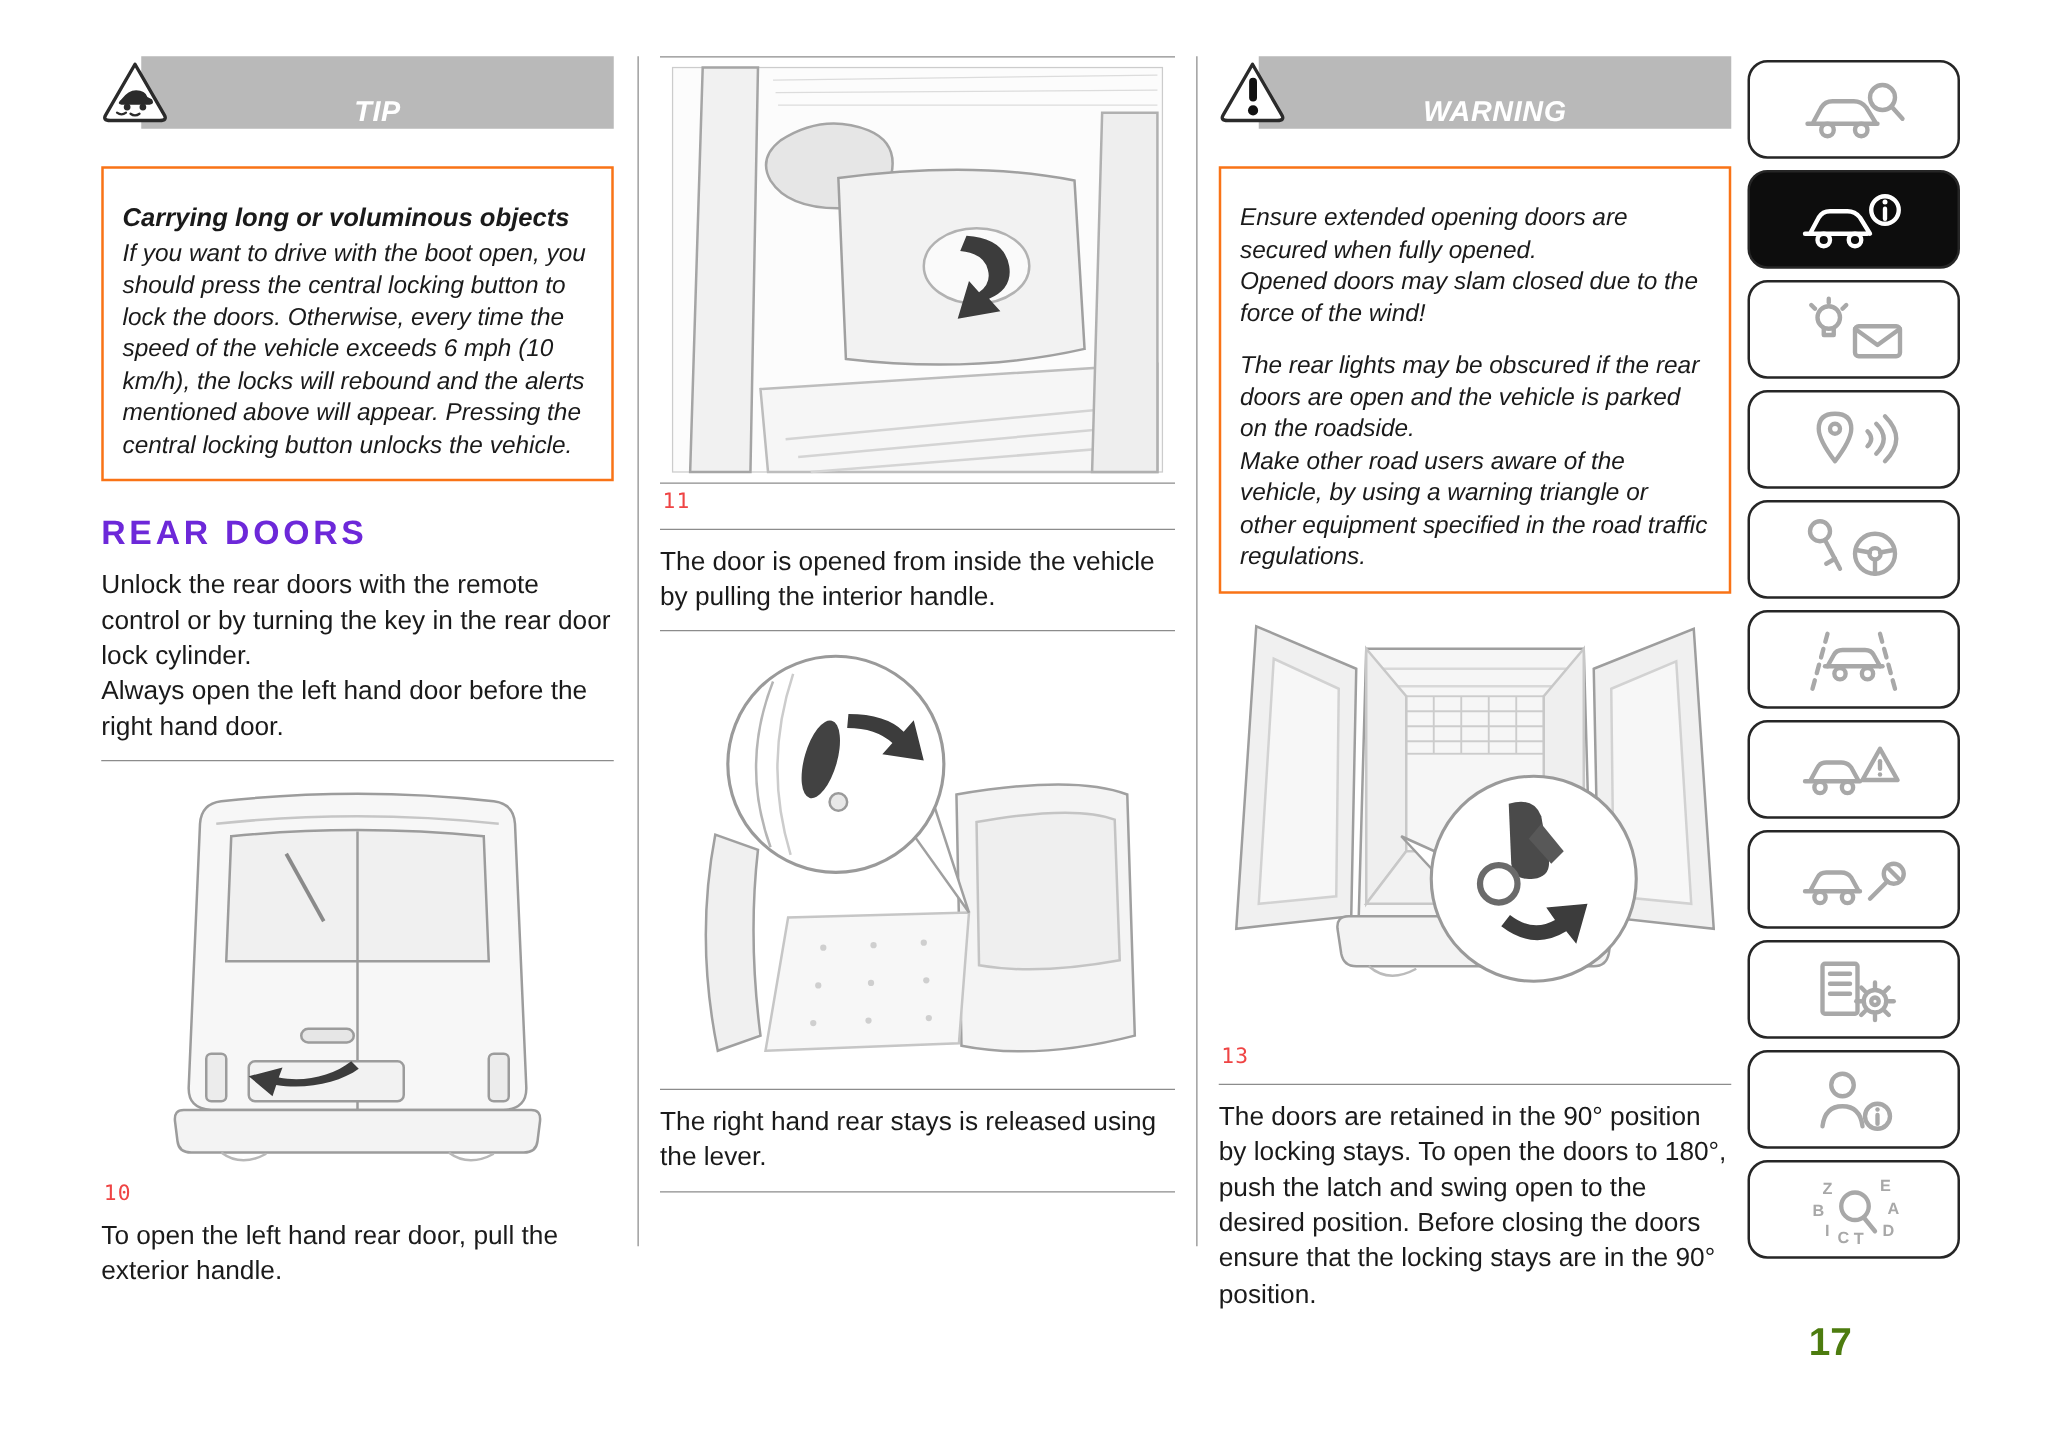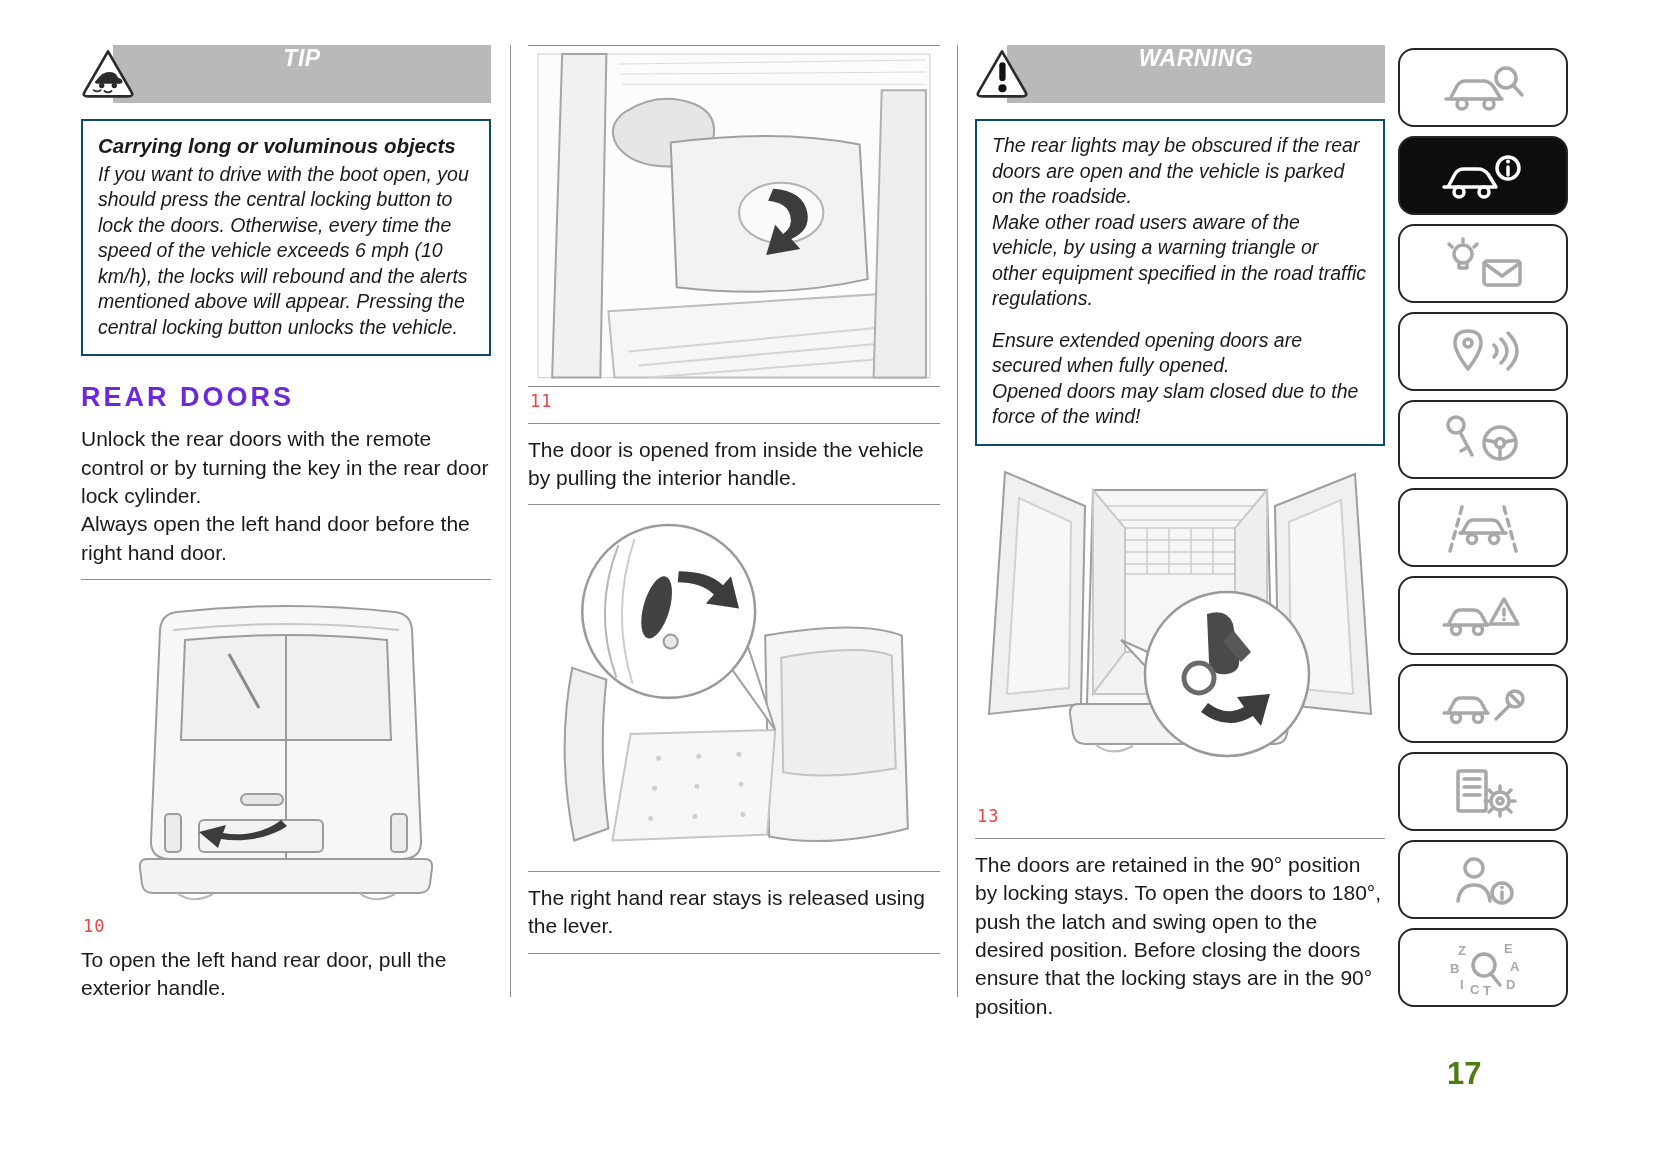--- a/index.html
+++ b/index.html
@@ -13,24 +13,24 @@
   .col-right { left:975px; width:410px; }
   .vdiv { position:absolute; top:45px; height:952px; width:1px; background:#8c8c8c; }
   .vdiv-1 { left:510px; }
   .vdiv-2 { left:957px; }
 
   
   .notice-header { position:relative; height:58px; }
   .tri-icon { position:absolute; left:0; top:0; width:54px; height:56px; }
   .notice-bar {
     margin-left:32px; height:58px; background:#b9b9b9;
-    display:flex; align-items:flex-start; justify-content:center;
+    display:flex; align-items:flex-end; justify-content:center;
     color:#fff; font-style:italic; font-weight:bold; font-size:23px; letter-spacing:0.5px;
   }
-  .notice-box { border:2px solid #0c4a6e; padding:12px 15px 14px; margin-top:16px; }
+  .notice-box { border:2px solid #f97316; padding:27px 15px 14px; margin-top:30px; }
   .notice-title { margin:0 0 2px 0; font-weight:bold; font-style:italic; font-size:20.5px; line-height:1.3; }
   .notice-text { margin:0; font-style:italic; font-size:19.5px; line-height:1.31; white-space:pre-line; }
   .notice-text + .notice-text { margin-top:16px; }
 
   .section-h { margin:26px 0 12px 0; font-size:27px; font-weight:bold; letter-spacing:3px; color:#6d28d9; }
   .body-text { margin:4px 0 10px 0; font-size:21px; line-height:1.35; white-space:pre-line; }
 
   .hr { border:0; border-top:1px solid #8c8c8c; margin:12px 0; }
 
   .figure { margin:0; }
@@ -188,24 +188,24 @@
         <svg class="tri-icon" viewBox="0 0 60 56">
           <path d="M30 4 L56 49 Q59 54 52 54 L8 54 Q1 54 4 49 Z" fill="#fff" stroke="#2b2b2b" stroke-width="3" stroke-linejoin="round"></path>
           <rect x="27" y="16" width="7" height="21" rx="3.5" fill="#111"></rect>
           <circle cx="30.5" cy="45" r="4.5" fill="#111"></circle>
         </svg>
         <div class="notice-bar">
           <span>WARNING</span>
         </div>
       </div>
       <div class="notice-box">
+        <p class="notice-text">Ensure extended opening doors are secured when fully opened.
+Opened doors may slam closed due to the force of the wind!</p>
         <p class="notice-text">The rear lights may be obscured if the rear doors are open and the vehicle is parked on the roadside.
 Make other road users aware of the vehicle, by using a warning triangle or other equipment specified in the road traffic regulations.</p>
-        <p class="notice-text">Ensure extended opening doors are secured when fully opened.
-Opened doors may slam closed due to the force of the wind!</p>
       </div>
     </div>
 
     <figure class="figure" style="margin-top:16px;">
       <svg viewBox="0 0 410 340">
         <path d="M118 28 L292 28 L298 242 L112 242 Z" fill="#f6f6f6" stroke="#9e9e9e" stroke-width="2"></path>
         <g stroke="#d8d8d8" stroke-width="2">
             <line x1="128" y1="44" x2="282" y2="44"></line>
             <line x1="126" y1="58" x2="284" y2="58"></line>
           </g>

